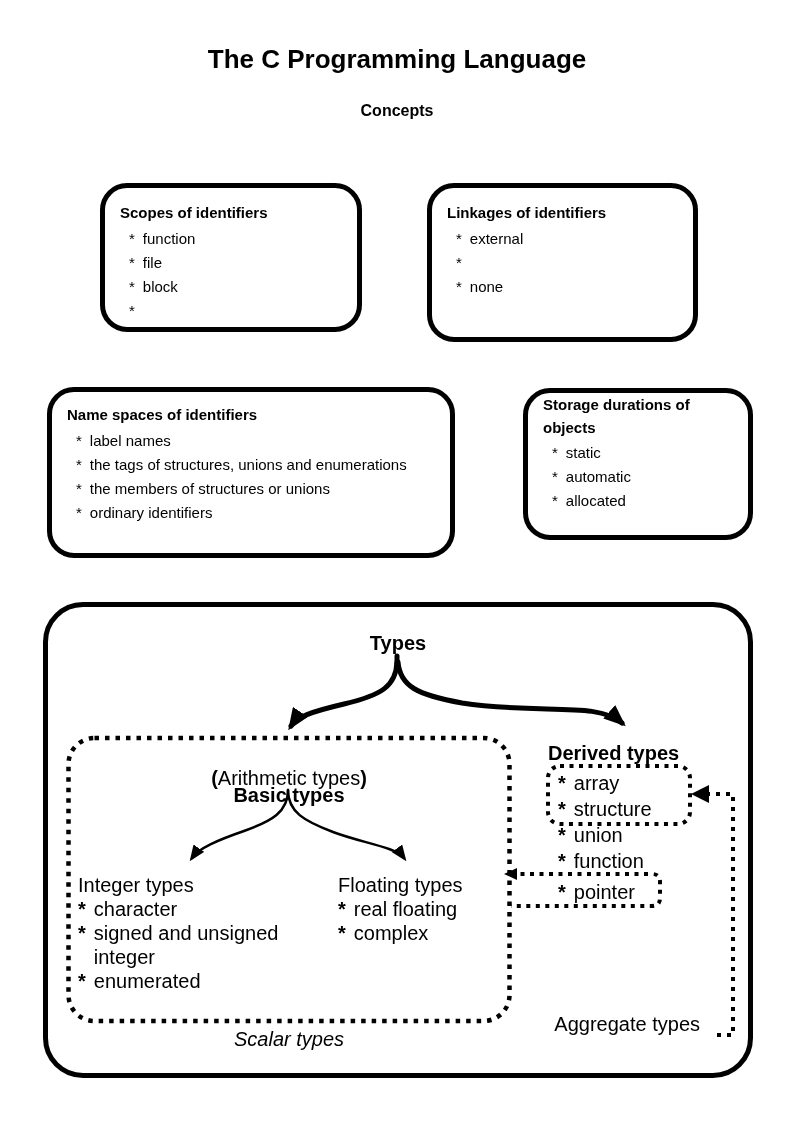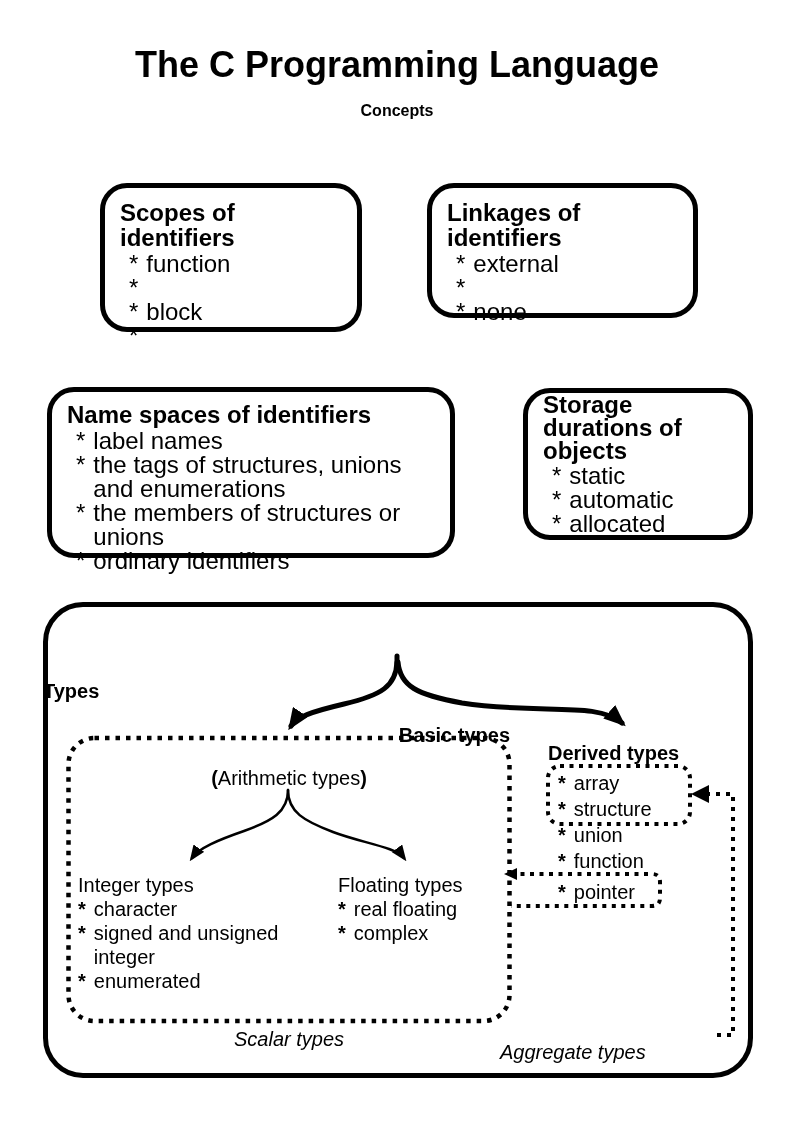--- a/index.html
+++ b/index.html
@@ -3,70 +3,71 @@
 <meta charset="utf-8">
 <style>
   html,body{margin:0;padding:0;}
   body{
     width:794px;height:1123px;position:relative;background:#ffffff;color:#000;
     font-family:"Liberation Sans", sans-serif;overflow:hidden;
   }
   .abs{position:absolute;box-sizing:border-box;}
   .b{font-weight:bold;}
 
-  .page-title{left:0;top:44px;width:794px;font-size:36px;font-weight:bold;text-align:center;}
+  .page-title{left:0;top:44px;width:794px;font-size:26px;font-weight:bold;text-align:center;}
   .page-subtitle{left:0;top:102px;width:794px;font-size:16px;font-weight:bold;text-align:center;}
 
   
-  .cbox{border:5px solid #000;border-radius:27px;padding:12px 16px 10px 15px;font-size:24px;line-height:24px;}
+  .cbox{border:5px solid #000;border-radius:27px;padding:12px 16px 10px 15px;font-size:15px;line-height:24px;}
   .cbox .bt{font-weight:bold;line-height:25px;margin-bottom:2px;}
   .cbox .item{display:flex;padding-left:9px;}
   .cbox .blt{flex:none;margin-right:8px;}
   .cbox .txt{flex:1;}
 
   #box-scopes{left:100px;top:183px;width:262px;height:149px;}
-  #box-linkages{left:427px;top:183px;width:271px;height:135px;}
+  #box-linkages{left:427px;top:183px;width:271px;height:159px;}
   #box-namespaces{left:47px;top:387px;width:408px;height:171px;padding-top:10px;}
   #box-storage{left:523px;top:388px;width:230px;height:152px;padding-top:0;}
   #box-storage .bt{width:176px;line-height:23px;}
 
   
   #types-box{left:43px;top:602px;width:710px;height:476px;border:5px solid #000;border-radius:40px;}
   #svg-overlay{left:0;top:0;width:794px;height:1123px;pointer-events:none;}
 
   .dg{font-size:20px;line-height:24px;}
-  #t-root{left:43px;top:631px;width:710px;font-weight:bold;margin-top:48px;}
-  #t-basic-title{left:68px;top:723px;width:442px;font-weight:bold;text-align:right;}
+  #t-root{left:43px;top:631px;width:710px;font-weight:bold;text-align:center;}
+  #t-basic-title{left:68px;top:783px;width:442px;font-weight:bold;text-align:center;}
   #t-basic-sub{left:68px;top:766px;width:442px;text-align:center;}
   .col .item{display:flex;}
   .col .blt{flex:none;font-weight:bold;margin-right:8px;}
   .col .txt{flex:1;}
   #t-integer{left:78px;top:873px;width:218px;}
   #t-floating{left:338px;top:873px;width:170px;}
   #t-scalar{left:68px;top:1027px;width:442px;text-align:center;font-style:italic;}
   #t-derived-title{left:548px;top:741px;width:170px;font-weight:bold;}
   .ditem{display:flex;left:558px;width:130px;}
   .ditem .blt{flex:none;font-weight:bold;margin-right:8px;}
   #t-d0{top:771px;} #t-d1{top:797px;} #t-d2{top:823px;} #t-d3{top:849px;} #t-d4{top:880px;}
-  #t-aggregate{left:500px;top:1040px;width:200px;font-style:italic;}
+  #t-aggregate{left:500px;top:1012px;width:200px;text-align:right;}
 </style>
 </head>
 <body>
 
 <div class="abs page-title">The C Programming Language</div>
 <div class="abs page-subtitle">Concepts</div>
 
 <div class="abs cbox" id="box-scopes">
   <div class="bt">Scopes of identifiers</div>
   <div class="item">
     <span class="blt">*</span>
     <span class="txt">function</span>
   </div>
   <div class="item">
     <span class="blt">*</span>
+    <span class="txt">file</span>
   </div>
   <div class="item">
     <span class="blt">*</span>
     <span class="txt">block</span>
   </div>
   <div class="item">
     <span class="blt">*</span>
   </div>
 </div>
 

